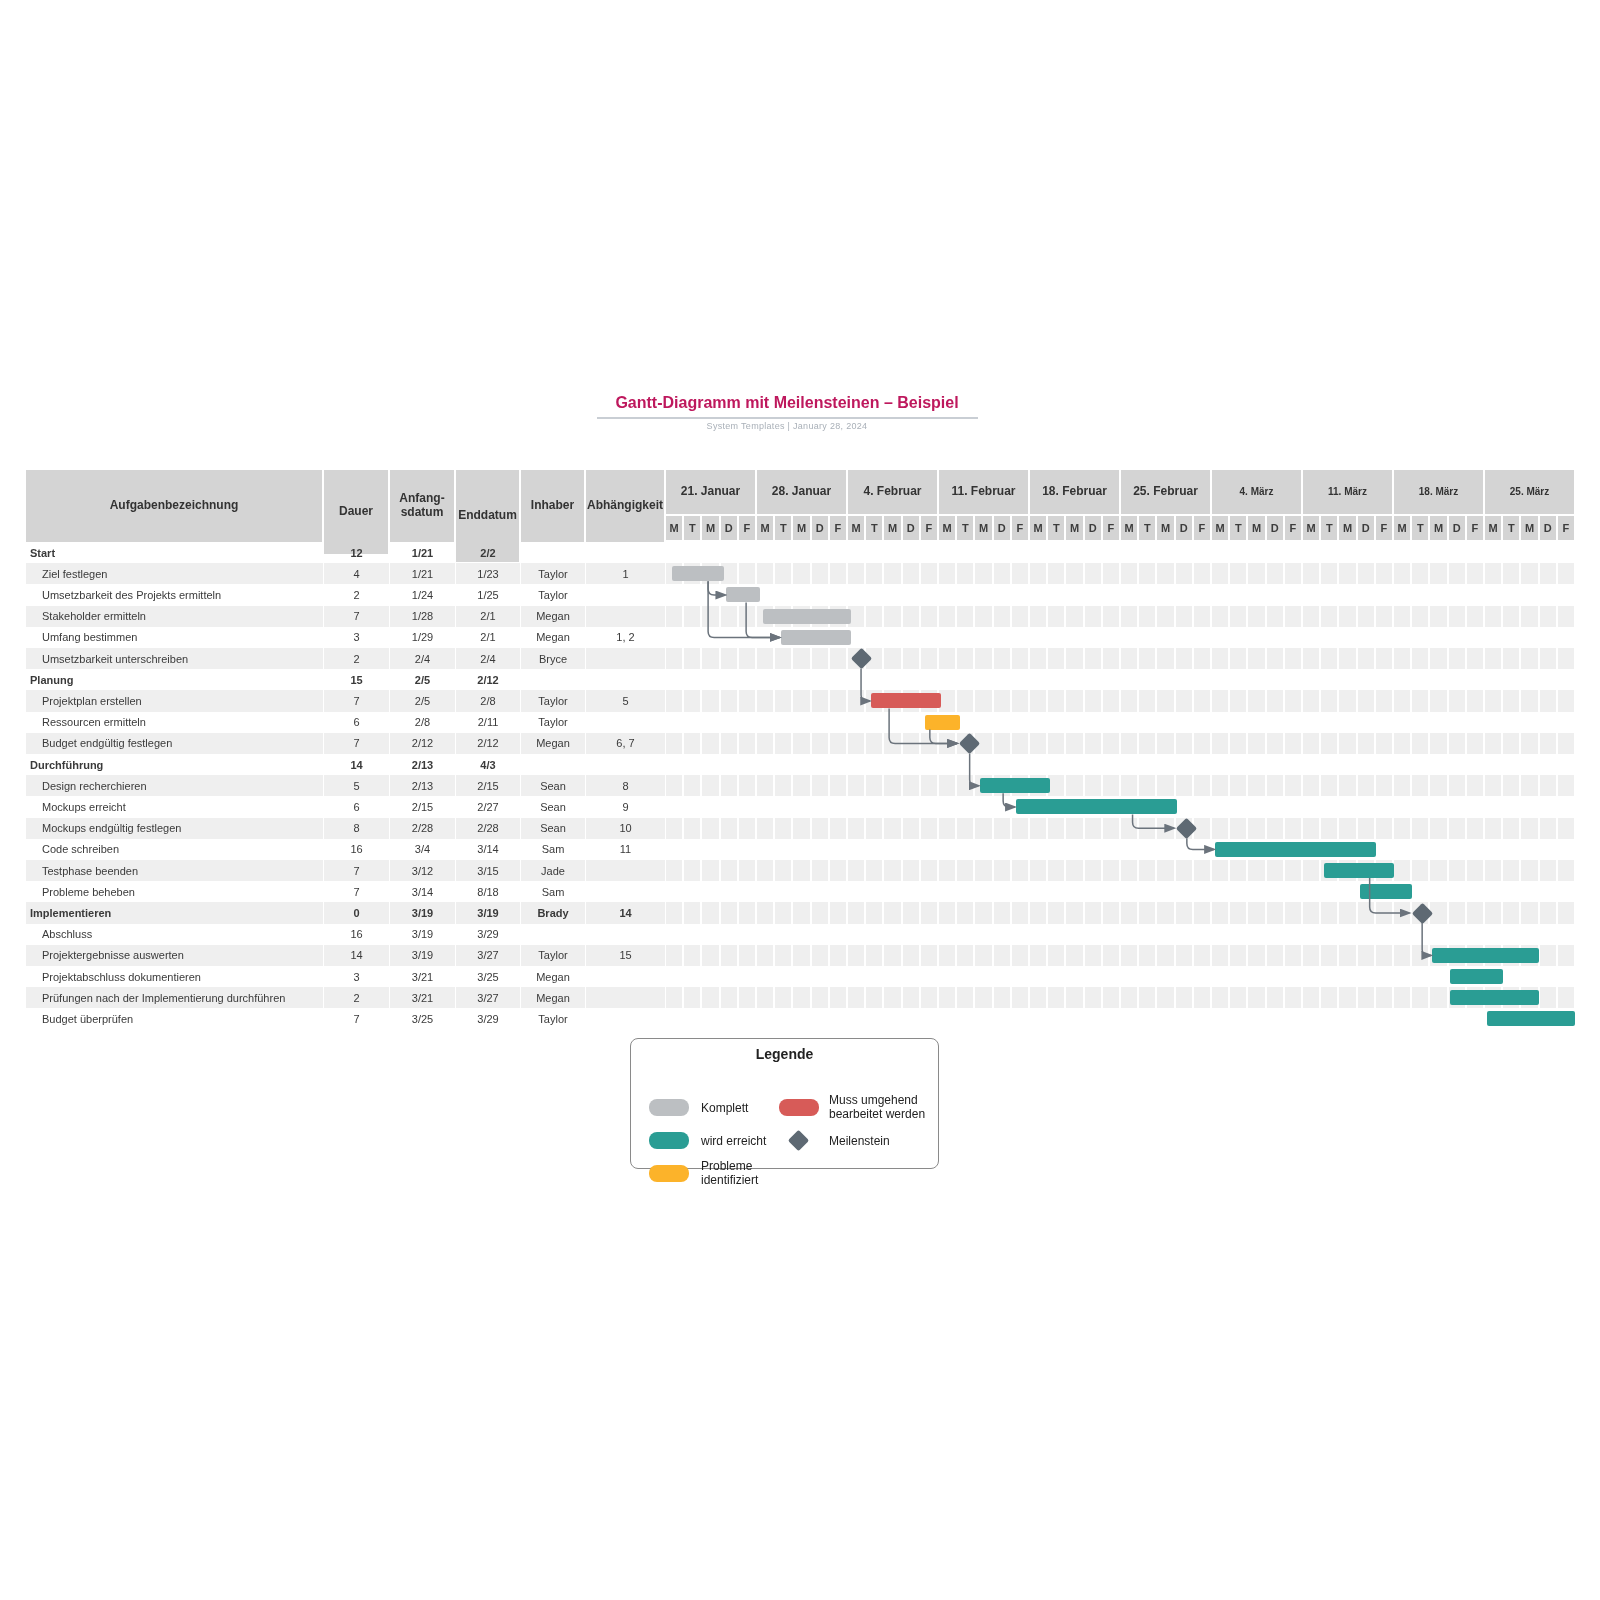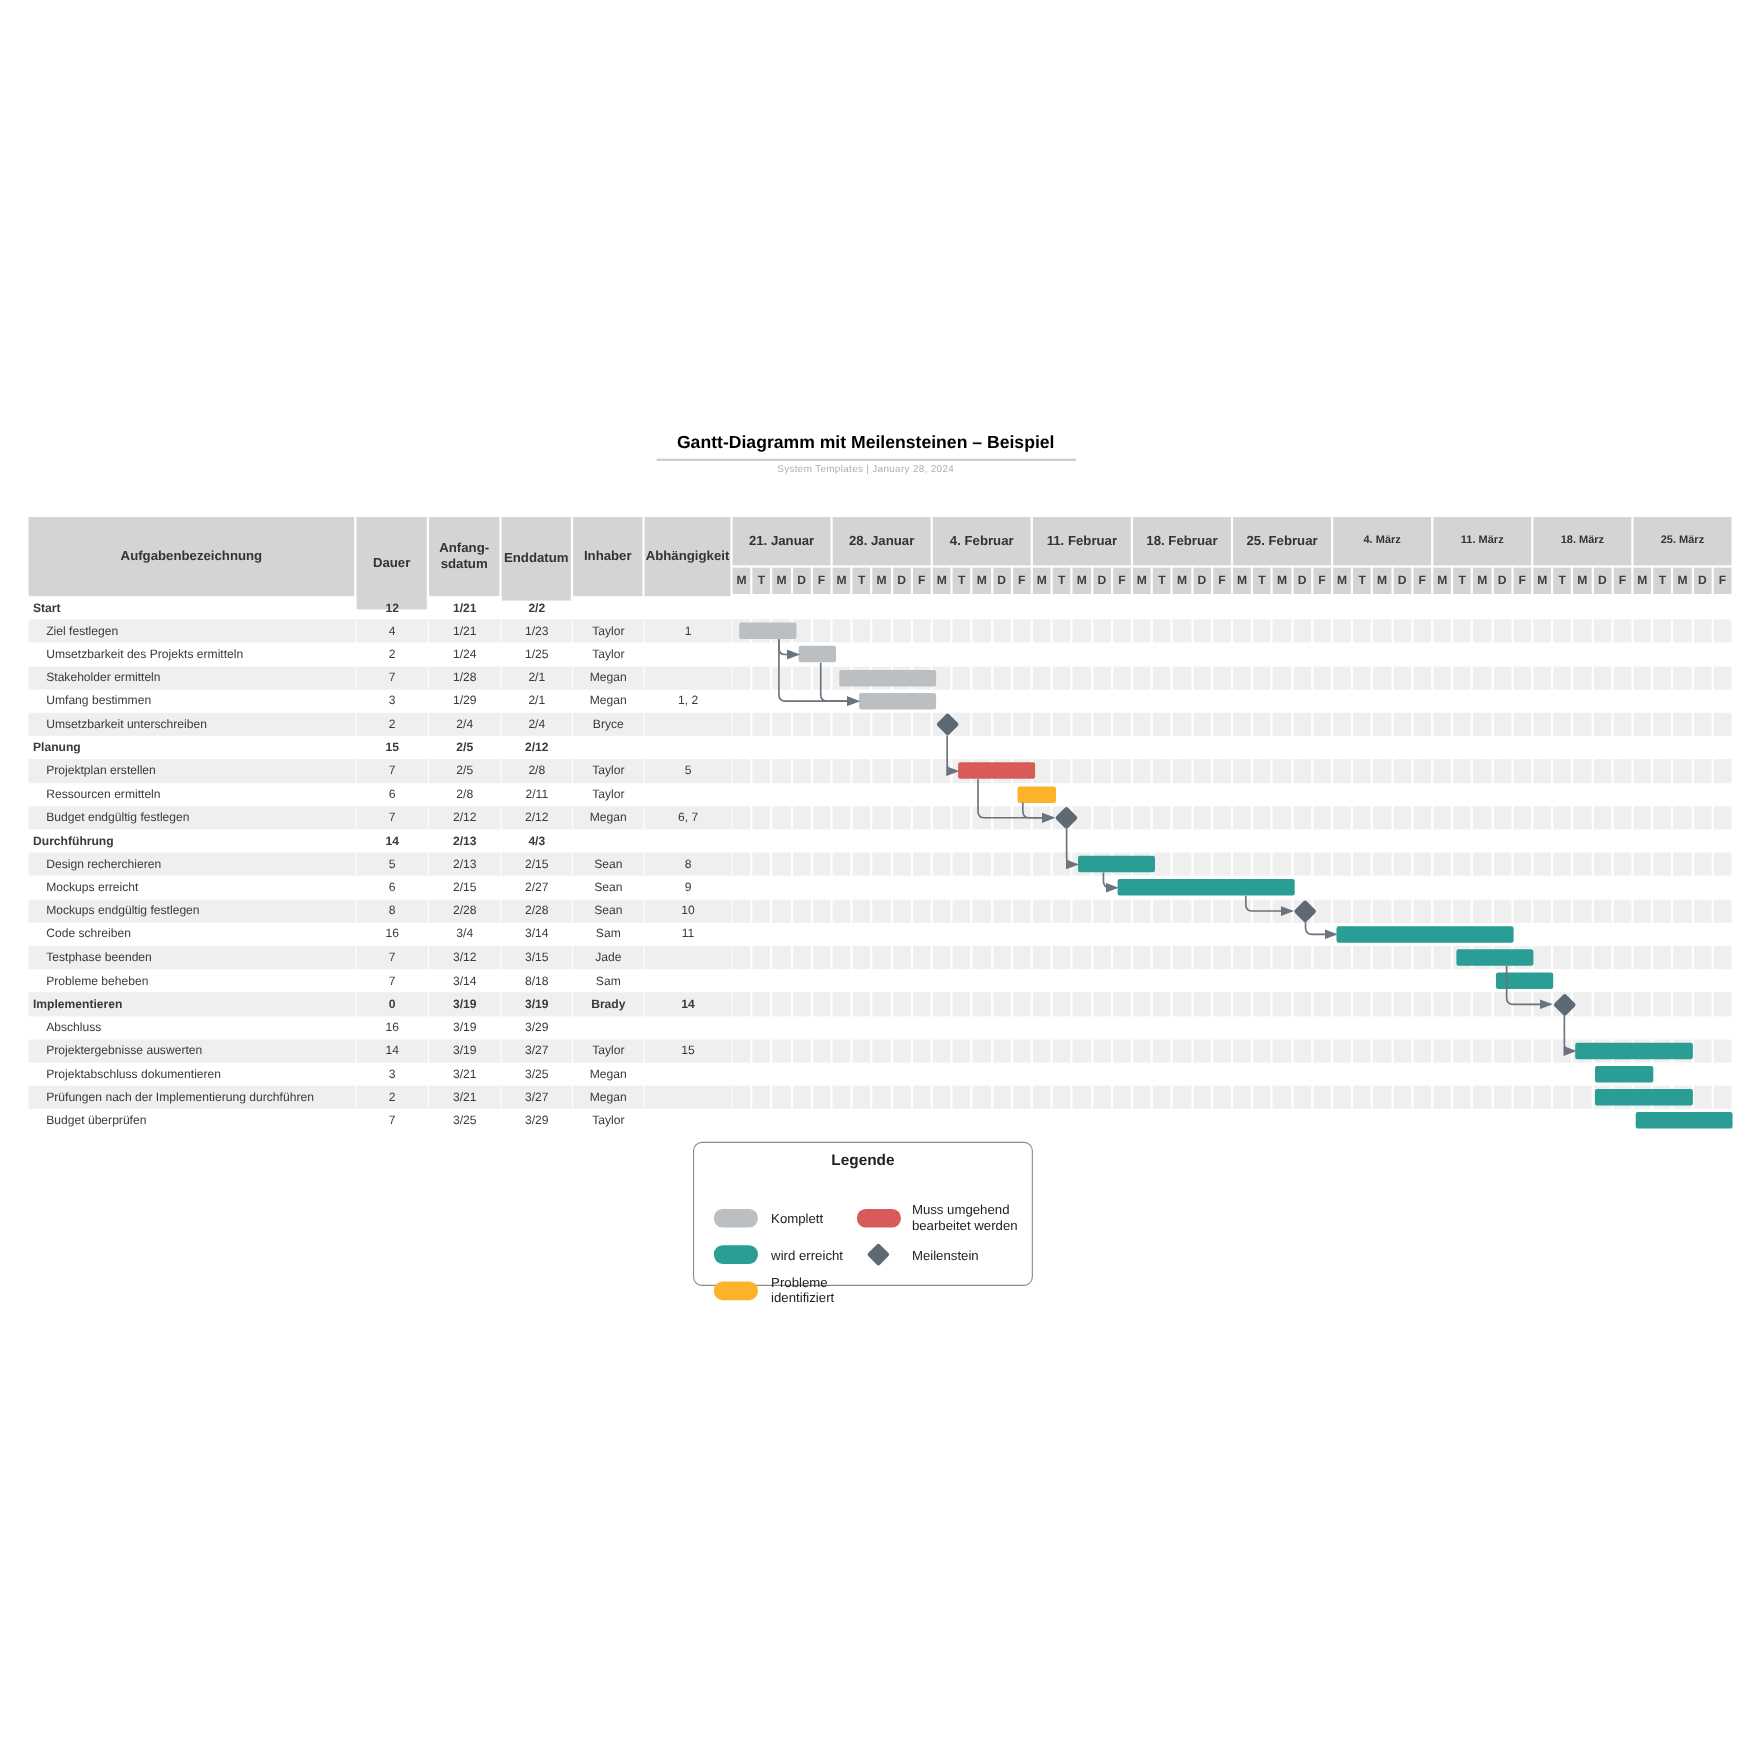--- a/index.html
+++ b/index.html
@@ -31,30 +31,30 @@
   #legend-title{position:absolute;left:0;top:7px;width:100%;text-align:center;font-weight:bold;font-size:14px;color:#222;}
   .lg-pill{position:absolute;width:40px;height:17px;border-radius:8px;}
   .lg-label{position:absolute;font-size:12px;color:#222;white-space:pre-line;line-height:1.2;}
   .lg-diamond{position:absolute;width:15px;height:15px;border-radius:2px;transform:rotate(45deg);}
 </style>
 </head>
 <body>
 
 <div id="canvas">
   <div class="abs" id="title-wrap">
-    <span id="page-title" style="color: #000000;">Gantt-Diagramm mit Meilensteinen – Beispiel</span>
+    <span id="page-title" style="color: #be185d;">Gantt-Diagramm mit Meilensteinen – Beispiel</span>
   </div>
   <div class="abs" id="title-rule"></div>
   <div class="abs" id="page-subtitle">System Templates  |  January 28, 2024</div>
 
   <div class="abs" id="grid-layer">
       <div class="abs hcell" style="left:26px;top:470px;width:296px;height:72px;">Aufgabenbezeichnung</div>
       <div class="abs hcell" style="left:324px;top:470px;width:64px;height:84px;">Dauer</div>
       <div class="abs hcell" style="left:390px;top:470px;width:64px;height:72px;">Anfang-<br>sdatum</div>
-      <div class="abs hcell" style="left:456px;top:470px;width:63px;height:76px;">Enddatum</div>
+      <div class="abs hcell" style="left:456px;top:470px;width:63px;height:92px;">Enddatum</div>
       <div class="abs hcell" style="left:521px;top:470px;width:63px;height:72px;">Inhaber</div>
       <div class="abs hcell" style="left:586px;top:470px;width:78px;height:72px;">Abhängigkeit</div>
       <div class="abs hcell " style="left:666px;top:470px;width:89px;height:44px;">21. Januar</div>
       <div class="abs daycell" style="left:666px;top:516px;width:16.2px;height:24px;">M</div>
       <div class="abs daycell" style="left:684.2px;top:516px;width:16.2px;height:24px;">T</div>
       <div class="abs daycell" style="left:702.4px;top:516px;width:16.2px;height:24px;">M</div>
       <div class="abs daycell" style="left:720.6px;top:516px;width:16.2px;height:24px;">D</div>
       <div class="abs daycell" style="left:738.8px;top:516px;width:16.2px;height:24px;">F</div>
       <div class="abs hcell " style="left:757px;top:470px;width:89px;height:44px;">28. Januar</div>
       <div class="abs daycell" style="left:757px;top:516px;width:16.2px;height:24px;">M</div>

